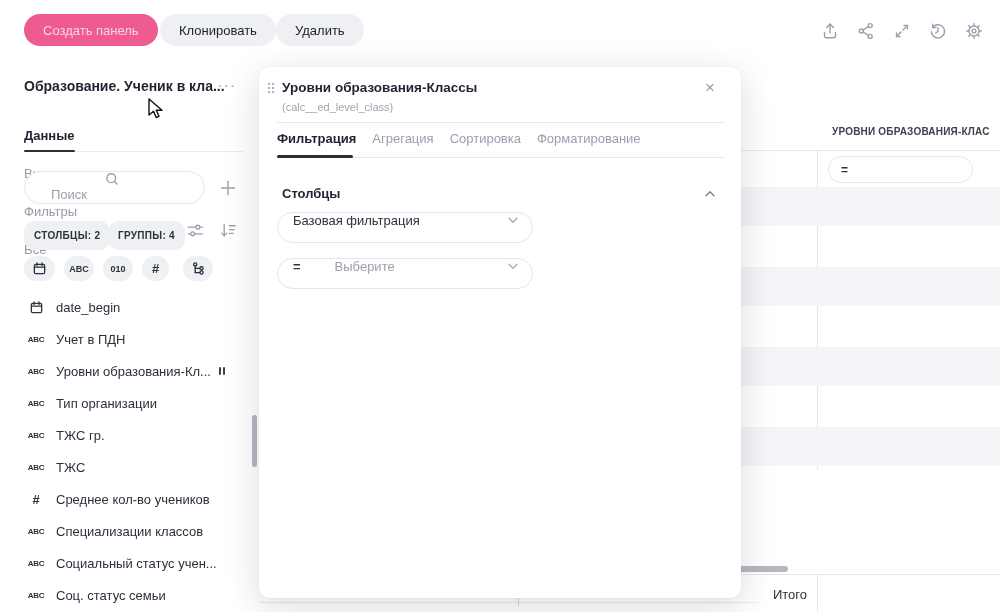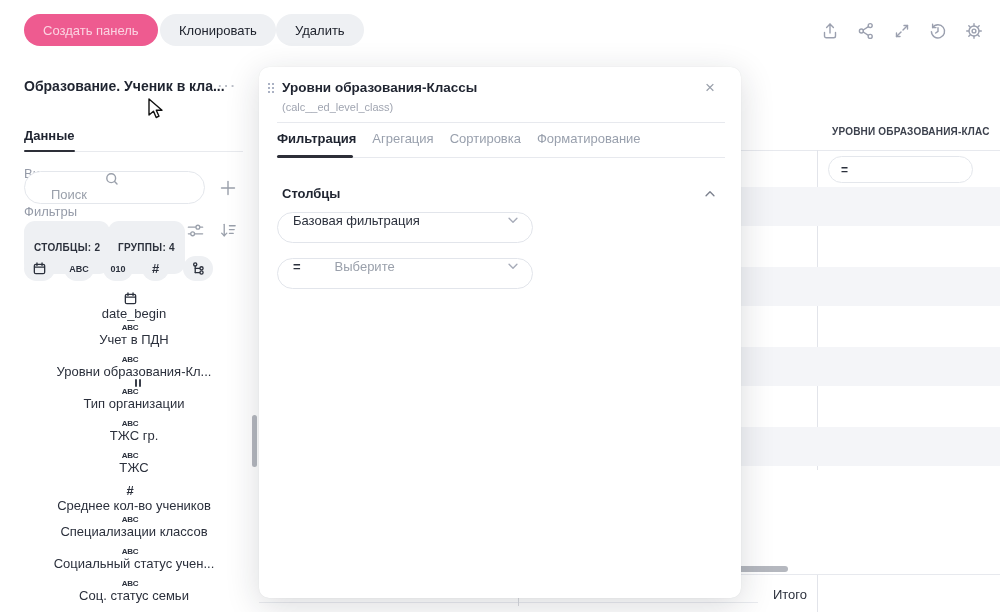--- a/index.html
+++ b/index.html
@@ -22,26 +22,26 @@
   .side-tabs{display:flex;gap:15px;font-size:13px;flex-direction:column;}
   .side-tab{color:#959ba8;padding-bottom:8px;}
   .side-tab.active{color:#1f2430;font-weight:600;}
   .tabline{height:1px;background:#e8eaee;}
   .tabline-dark{height:2px;background:#2d2f38;border-radius:1px;}
   .search{width:181px;height:33px;border:1px solid #e4e7ec;border-radius:17px;box-sizing:border-box;
           display:flex;align-items:center;padding:0 10px 0 13px;background:#fff;flex-direction:column;}
   .search input{border:none;outline:none;font-size:13px;width:130px;color:#2b303c;font-family:"Liberation Sans",sans-serif;background:transparent;}
   .search input::placeholder{color:#9aa0ab;}
   .pill{height:21px;border-radius:11px;background:#eef0f3;display:inline-flex;align-items:center;
-        padding:16px 10px;font-size:10px;font-weight:700;color:#2c313c;letter-spacing:.3px;white-space:nowrap;}
+        padding:4px 10px;font-size:10px;font-weight:700;color:#2c313c;letter-spacing:.3px;white-space:nowrap;}
   .chip{height:25px;border-radius:13px;background:#eef0f3;display:inline-flex;align-items:center;justify-content:center;}
   .chip-text{font-size:9px;font-weight:700;color:#2b303c;letter-spacing:0;}
   .chip-hash{font-size:13px;font-weight:600;color:#2b303c;}
   .gicon svg{stroke:#9aa0ab;fill:none;stroke-width:1.4;stroke-linecap:round;stroke-linejoin:round;}
-  .field-row{position:absolute;left:24px;width:220px;height:32px;display:flex;align-items:center;flex-direction:column;}
+  .field-row{position:absolute;left:24px;width:220px;height:32px;display:flex;align-items:center;}
   .ficon{width:24px;min-width:24px;display:flex;justify-content:center;align-items:center;margin-right:8px;}
   .ficon-abc{font-size:8px;font-weight:700;color:#2b303c;letter-spacing:-.2px;}
   .ficon-hash{font-size:13px;font-weight:600;color:#2b303c;}
   .ficon svg{stroke:#2b303c;fill:none;stroke-width:1.4;stroke-linecap:round;stroke-linejoin:round;}
   .fname{font-size:13px;color:#2b303c;white-space:nowrap;overflow:hidden;}
   .use-badge{display:inline-flex;gap:2px;margin-left:8px;}
   .use-badge i{display:block;width:2px;height:8px;background:#3a3f4a;border-radius:1px;}
   .vscroll{width:5px;border-radius:3px;background:#b5b8bf;}
   .hscroll{height:6px;border-radius:3px;background:#b5b8bf;}
   

